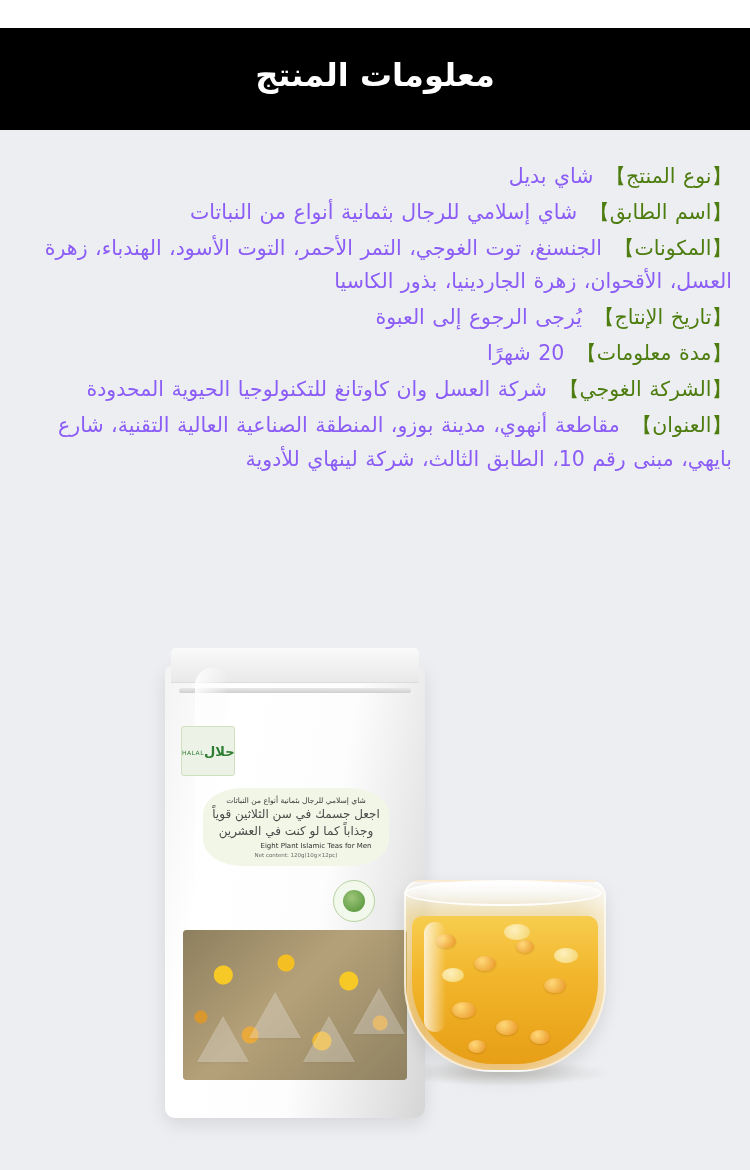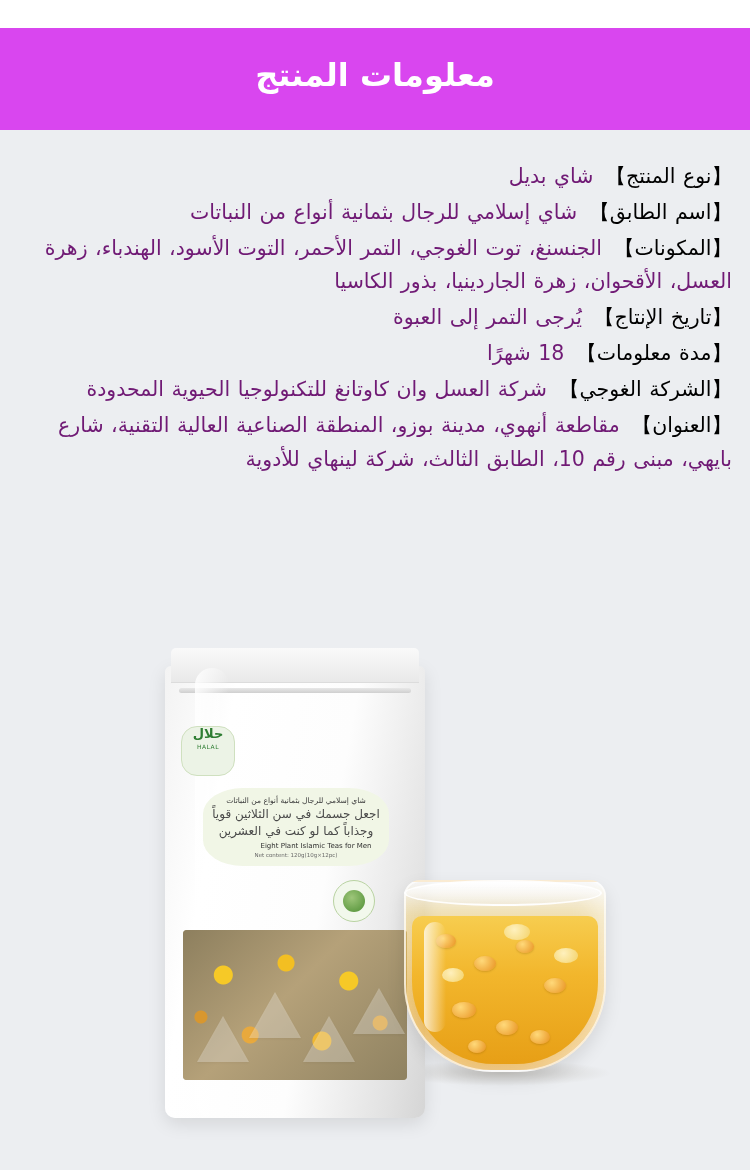--- a/index.html
+++ b/index.html
@@ -21,21 +21,21 @@
     box-sizing: border-box;
   }
 
   
   .header-band {
     position: absolute;
     top: 0;
     left: 0;
     width: 750px;
     height: 130px;
-    background: #d946ef;
+    background: #000000;
     display: flex;
     align-items: center;
     justify-content: center;
   }
   .header-band .inner-white-top {
     position: absolute;
     top: 0;
     left: 0;
     width: 750px;
     height: 28px;
@@ -65,24 +65,24 @@
   }
   .info-row {
     font-size: 20.5px;
     line-height: 1.65;
     color: #1b1b1b;
     margin-bottom: 2px;
     word-spacing: 1px;
   }
   .label {
     font-weight: normal;
-    color: #000000;
+    color: #4d7c0f;
   }
   .value {
-    color: #701a75;
+    color: #8b5cf6;
   }
   .gap {
     display: inline-block;
     width: 12px;
   }
 
   
   .photo-area {
     position: absolute;
     top: 628px;
@@ -140,25 +140,25 @@
     border-radius: 40px;
   }
   .halal-badge {
     position: absolute;
     left: 16px;
     top: 78px;
     width: 52px;
     height: 48px;
     background: #ecf3e6;
     border: 1px solid #cfe0bf;
-    border-radius: 16px;
+    border-radius: 3px;
     display: flex;
-    flex-direction: column;
+    flex-direction: row;
     align-items: center;
-    justify-content: flex-start;
+    justify-content: flex-end;
     color: #2e7d32;
   }
   .halal-badge .ar {
     font-size: 13px;
     font-weight: bold;
     line-height: 1;
   }
   .halal-badge .en {
     font-size: 6px;
     letter-spacing: 0.5px;
@@ -349,25 +349,25 @@
 
     <div class="info-row">
       <span class="label">【اسم الطابق】</span><span class="gap"></span><span class="value">شاي إسلامي للرجال بثمانية أنواع من النباتات</span>
     </div>
 
     <div class="info-row">
       <span class="label">【المكونات】</span><span class="gap"></span><span class="value">الجنسنغ، توت الغوجي، التمر الأحمر، التوت الأسود، الهندباء، زهرة العسل، الأقحوان، زهرة الجاردينيا، بذور الكاسيا</span>
     </div>
 
     <div class="info-row">
-      <span class="label">【تاريخ الإنتاج】</span><span class="gap"></span><span class="value">يُرجى التمر إلى العبوة</span>
-    </div>
-
-    <div class="info-row">
-      <span class="label">【مدة معلومات】</span><span class="gap"></span><span class="value">18 شهرًا</span>
+      <span class="label">【تاريخ الإنتاج】</span><span class="gap"></span><span class="value">يُرجى الرجوع إلى العبوة</span>
+    </div>
+
+    <div class="info-row">
+      <span class="label">【مدة معلومات】</span><span class="gap"></span><span class="value">20 شهرًا</span>
     </div>
 
     <div class="info-row">
       <span class="label">【الشركة الغوجي】</span><span class="gap"></span><span class="value">شركة العسل وان كاوتانغ للتكنولوجيا الحيوية المحدودة</span>
     </div>
 
     <div class="info-row">
       <span class="label">【العنوان】</span><span class="gap"></span><span class="value">مقاطعة أنهوي، مدينة بوزو، المنطقة الصناعية العالية التقنية، شارع بايهي، مبنى رقم 10، الطابق الثالث، شركة لينهاي للأدوية</span>
     </div>
 

